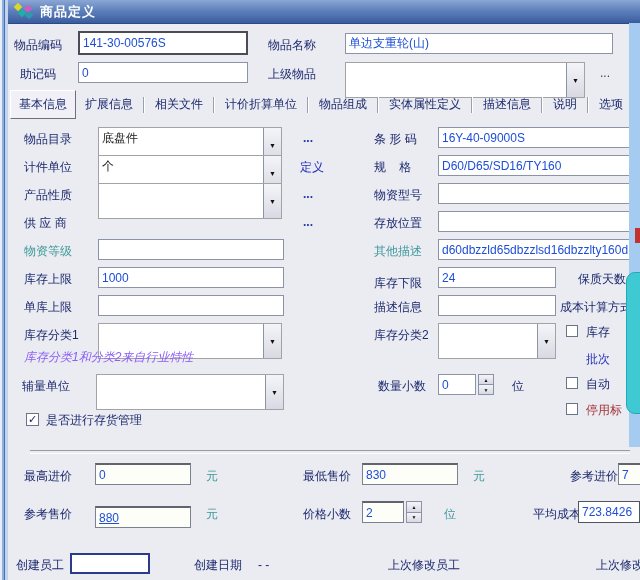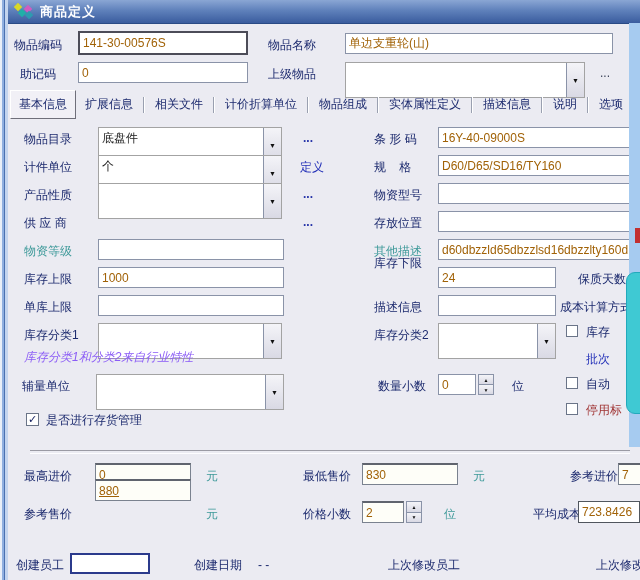--- a/index.html
+++ b/index.html
@@ -22,21 +22,21 @@
   .title-icon{margin-left:4px;width:22px;height:17px;}
 
   .lbl{position:absolute;color:#1C2A6E;font-size:12px;white-space:pre;line-height:14px;}
   .lbl-teal{color:#3D9999;}
   .lbl-maroon{color:#A03434;}
   .note{position:absolute;color:#8b5cf6;font-size:12px;font-style:italic;}
   .link{position:absolute;color:#2633A8;font-size:12px;font-weight:bold;cursor:pointer;white-space:pre;}
   .link-n{font-weight:normal;color:#2431B8;}
 
   .inp{position:absolute;background:#FFFFFF;border:1px solid #8A93A8;box-sizing:border-box;
-    font-family:inherit;font-size:12px;color:#a16207;padding:1px 3px;height:21px;}
+    font-family:inherit;font-size:12px;color:#1d4ed8;padding:1px 3px;height:21px;}
   .inp-strong{border:2px solid #4C4C58;height:24px;}
   .inp-navy{border:2px solid #2B3A8C;height:21px;}
   .inp-sunken{border:1px solid #7A828F;border-top:2px solid #60646E;background:#FEFEF8;height:22px;}
   .inp-dark{border:1px solid #50565E;height:22px;}
 
   .dd{position:absolute;background:#FFFFFF;border:1px solid #a3a3a3;box-sizing:border-box;height:36px;
     display:flex;align-items:stretch;}
   .dd .txt{flex:1;font-size:12px;color:#1c1c1c;padding:2px 0 0 3px;overflow:hidden;white-space:nowrap;}
   .dd .btn{width:17px;background:linear-gradient(180deg,#F4F4F8,#D9D9E4);border-left:1px solid #8A93A8;
     display:flex;align-items:center;justify-content:center;font-size:7px;color:#111;cursor:pointer;}
@@ -142,21 +142,21 @@
   <span class="lbl" style="left:374px;top:216px;">存放位置</span>
   <input class="inp" style="left: 438px; top: 211px; width: 198px;" readonly="" value="">
 
   <span class="lbl lbl-teal" style="left:24px;top:244px;">物资等级</span>
   <input class="inp" style="left: 98px; top: 239px; width: 186px;" readonly="" value="">
   <span class="lbl lbl-teal" style="left:374px;top:244px;">其他描述</span>
   <input class="inp" style="left: 438px; top: 239px; width: 198px;" readonly="" value="d60dbzzld65dbzzlsd16dbzzlty160db">
 
   <span class="lbl" style="left:24px;top:272px;">库存上限</span>
   <input class="inp" style="left: 98px; top: 267px; width: 186px;" readonly="" value="1000">
-  <span class="lbl" style="left:374px;top:256px;">库存下限</span>
+  <span class="lbl" style="left:374px;top:276px;">库存下限</span>
   <input class="inp" style="left: 438px; top: 267px; width: 118px;" readonly="" value="24">
   <span class="lbl" style="left:578px;top:272px;">保质天数</span>
 
   <span class="lbl" style="left:24px;top:300px;">单库上限</span>
   <input class="inp" style="left: 98px; top: 295px; width: 186px;" readonly="" value="">
   <span class="lbl" style="left:374px;top:300px;">描述信息</span>
   <input class="inp" style="left: 438px; top: 295px; width: 118px;" readonly="" value="">
   <span class="lbl" style="left:560px;top:300px;">成本计算方式</span>
 
   <span class="lbl" style="left:24px;top:328px;">库存分类1</span>
@@ -203,21 +203,21 @@
   <span class="lbl lbl-teal" style="left:206px;top:469px;">元</span>
 
   <span class="lbl" style="left:303px;top:469px;">最低售价</span>
   <input class="inp inp-sunken" style="left: 362px; top: 463px; width: 96px;" readonly="" value="830">
   <span class="lbl lbl-teal" style="left:473px;top:469px;">元</span>
 
   <span class="lbl" style="left:570px;top:469px;">参考进价</span>
   <input class="inp inp-sunken" style="left: 618px; top: 463px; width: 30px;" readonly="" value="7">
 
   <span class="lbl" style="left:24px;top:507px;">参考售价</span>
-  <input class="inp inp-sunken" style="left: 95px; top: 479px; width: 96px; text-decoration: underline;" readonly="" value="880">
+  <input class="inp inp-sunken" style="left: 95px; top: 506px; width: 96px; text-decoration: underline;" readonly="" value="880">
   <span class="lbl lbl-teal" style="left:206px;top:507px;">元</span>
 
   <span class="lbl" style="left:303px;top:507px;">价格小数</span>
   <input class="inp inp-sunken" style="left: 362px; top: 501px; width: 42px;" readonly="" value="2">
   <div class="spin" style="left:406px;top:501px;height:22px;">
     <span class="sb">▲</span>
     <span class="sb">▼</span>
   </div>
   <span class="lbl lbl-teal" style="left:444px;top:507px;">位</span>
 

